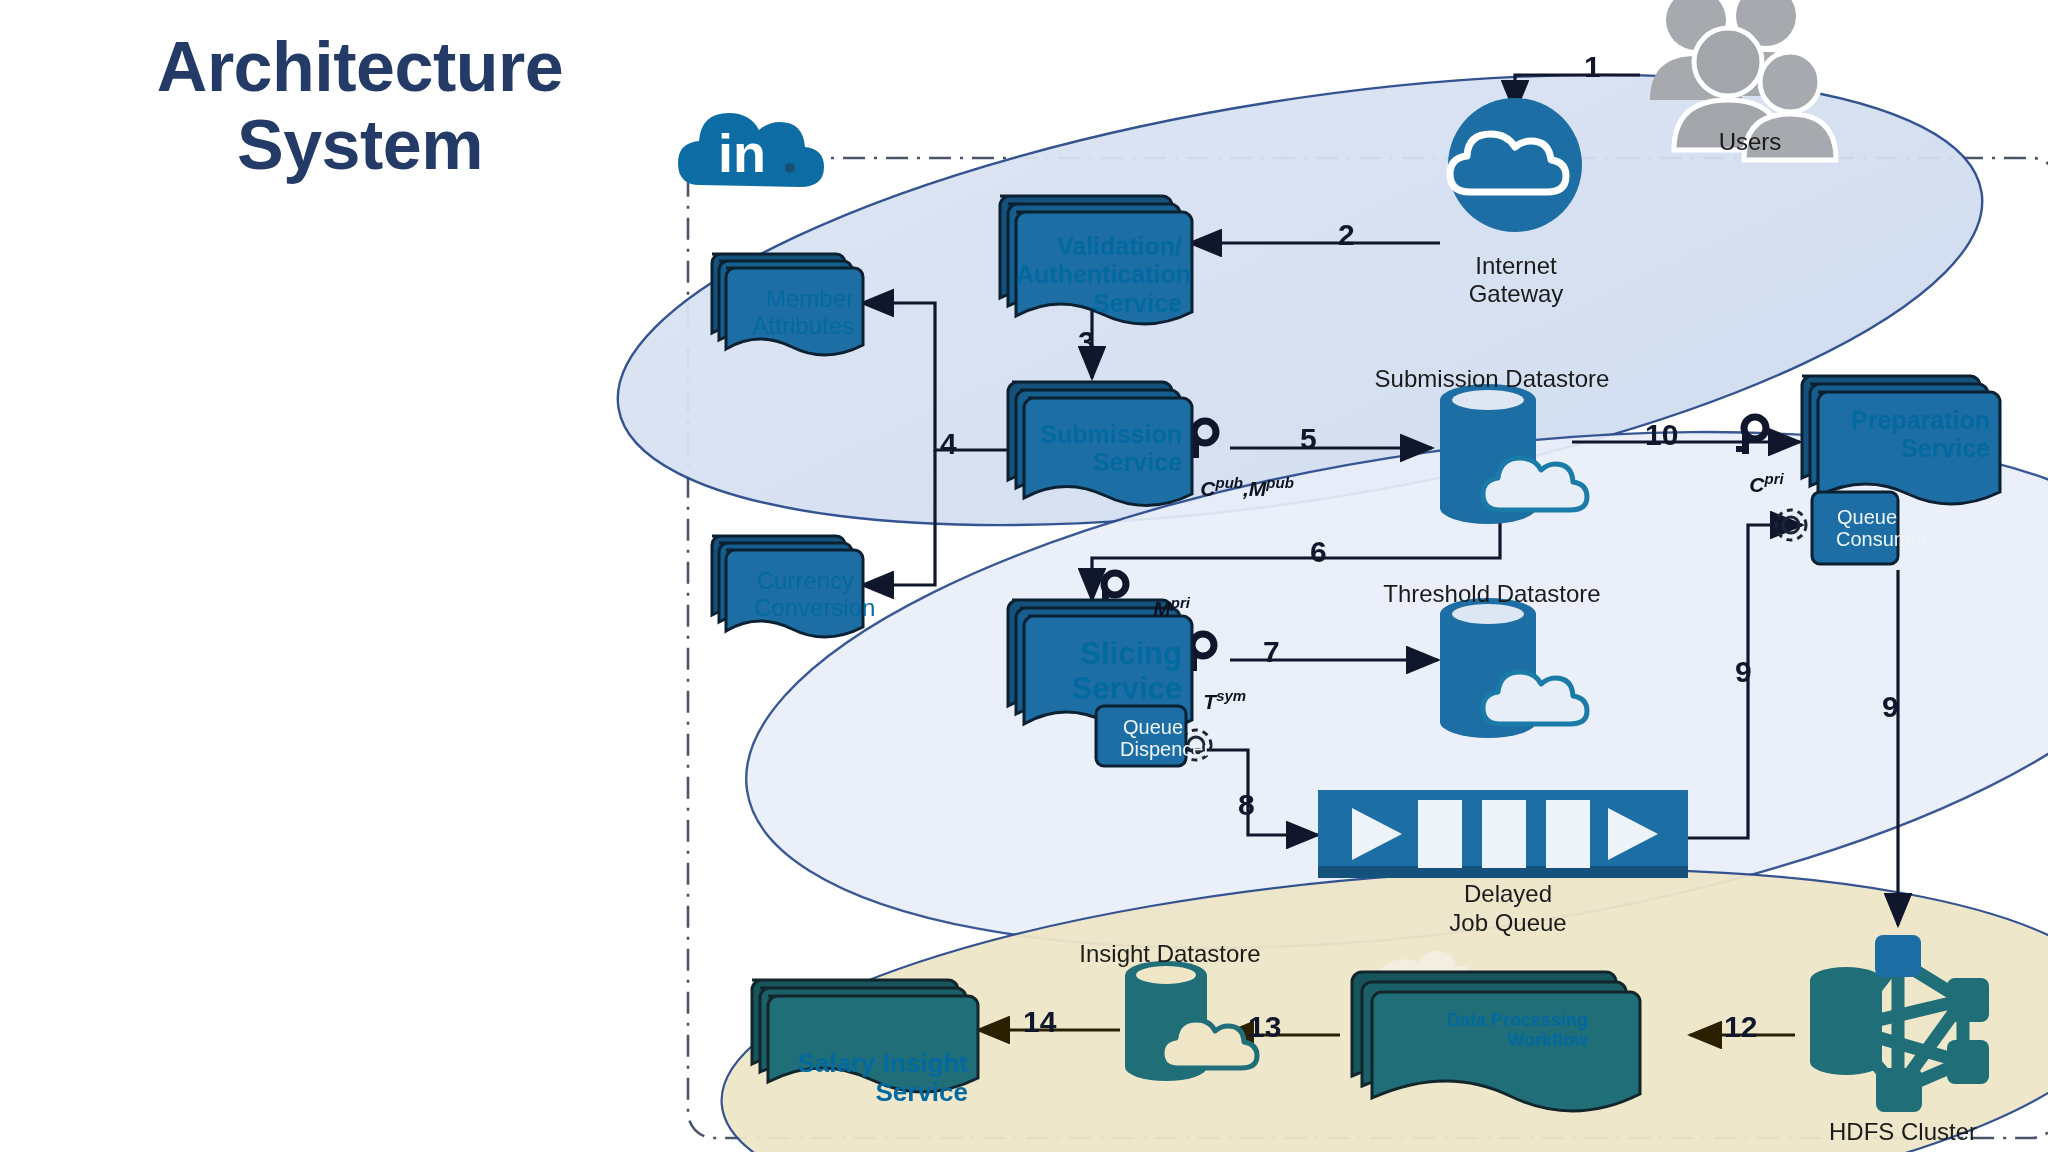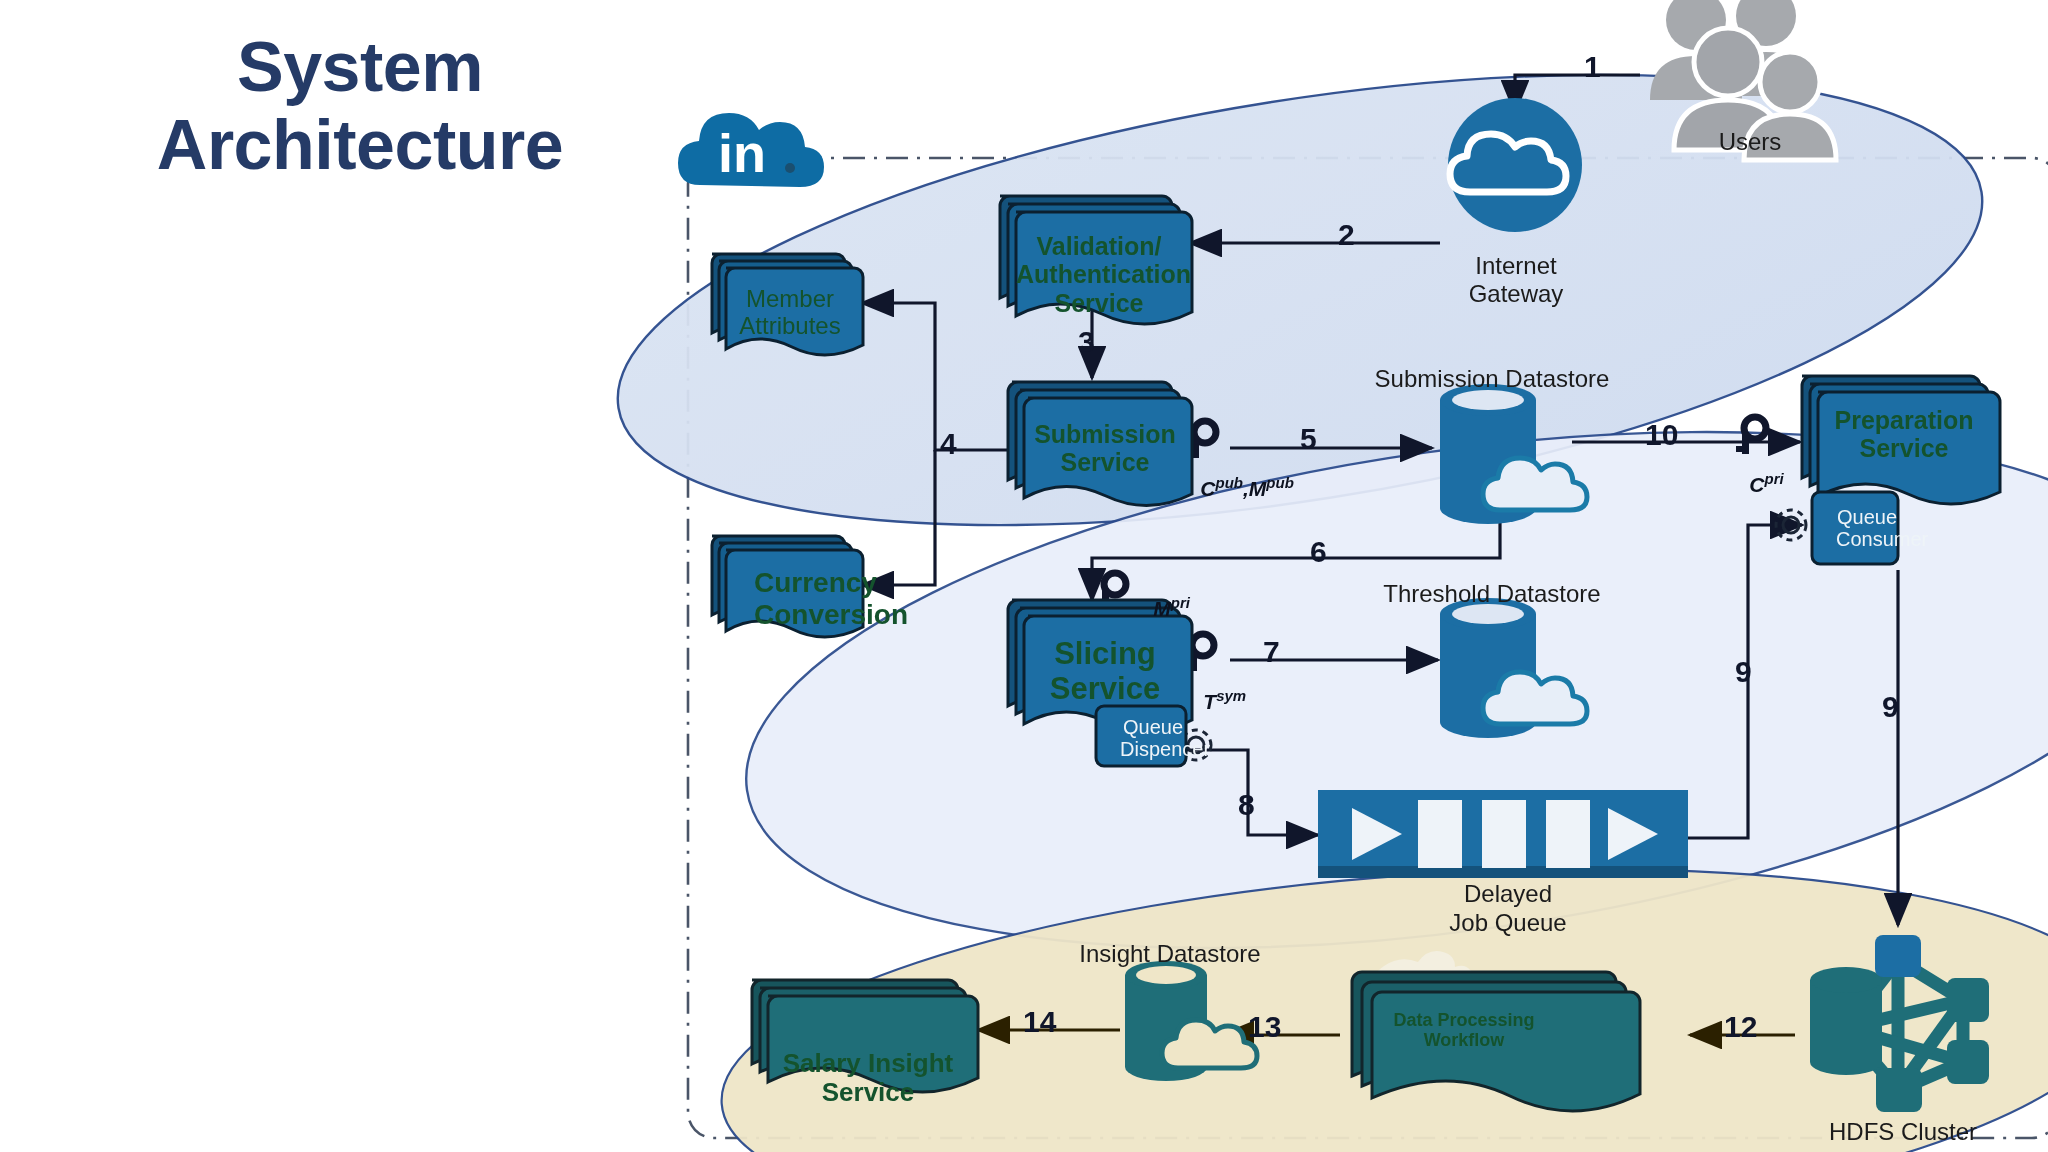--- a/index.html
+++ b/index.html
@@ -25,23 +25,23 @@
   }
 
   .lbl { position: absolute; color: #1b1b1b; white-space: pre; }
   .lbl-ds { font-size: 24px; }
   .num { position: absolute; font-size: 30px; font-weight: bold; color: #10162b; }
   .keytag { position: absolute; font-size: 21px; font-weight: bold; font-style: italic; color: #0d1220; white-space: pre;}
   .keytag sup { font-size: 15px; }
 
   .svcText {
     position: absolute;
-    color: #14532d;
+    color: #0369a1;
     font-weight: bold;
-    text-align: center;
+    text-align: right;
     line-height: 1.13;
     pointer-events: none;
     white-space: pre-line;
   }
   .subText {
     position: absolute;
     color: #eef4f8;
     font-weight: normal;
     text-align: center;
     line-height: 1.12;
@@ -218,22 +218,22 @@
       <g fill="#f3efe0">
         <path d="M1372,1000 q-6,-22 12,-34 q16,-11 34,-4 q10,-14 25,-10 q12,3 12,15 q10,-4 16,4 q5,8 -2,14
                  q-4,20 -22,26 l-2,20 h-10 l-1,-17 q-9,2 -18,1 l-2,16 h-10 l-1,-19 q-16,-3 -21,-12 z"></path>
         <path d="M1452,975 q10,-10 16,-2 q4,6 -4,10 z"></path>
         <circle cx="1400" cy="988" r="3.4" fill="#1f6e78"></circle>
       </g>
     </g>
   </svg>
 
   <div class="title">
+    <div>Architecture</div>
     <div>System</div>
-    <div>Architecture</div>
   </div>
 
   <svg class="layer" viewBox="0 0 2048 1152">
     <defs>
       
     </defs>
 
     <g>
       <path d="M1000,196 h162 a10,10 0 0 1 10,10 v88 q-44,22 -86,2 q-42,-20 -86,2 v-92 a10,10 0 0 1 10,-10 z" fill="#14527c" stroke="#0b2030" stroke-width="3"></path>
       <path d="M1008,204 h162 a10,10 0 0 1 10,10 v88 q-44,22 -86,2 q-42,-20 -86,2 v-92 a10,10 0 0 1 10,-10 z" fill="#155e8e" stroke="#0b2030" stroke-width="3"></path>
@@ -288,21 +288,21 @@
   <div class="svcText" style="left:1016px; top:232px; width:166px; font-size:25px;">Validation/
 Authentication
 Service</div>
 
   <div class="svcText" style="left:1028px; top:420px; width:154px; font-size:25px;">Submission
 Service</div>
 
   <div class="svcText" style="left:726px; top:285px; width:128px; font-size:24px; font-weight:normal;">Member
 Attributes</div>
 
-  <div class="svcText" style="left:726px; top:567px; width:128px; font-size:28px; font-weight:bold;padding-left:28px;">Currency
+  <div class="svcText" style="left:726px; top:567px; width:128px; font-size:24px; font-weight:normal;padding-left:28px;">Currency
 Conversion</div>
 
   <div class="svcText" style="left:1028px; top:636px; width:154px; font-size:31px;">Slicing
 Service</div>
   <div class="subText" style="left:1096px; top:716px; width:90px;">Queue
 Dispencer</div>
 
   <div class="svcText" style="left:1818px; top:406px; width:172px; font-size:25px;">Preparation
 Service</div>
   <div class="subText" style="left:1812px; top:506px; width:86px;">Queue

